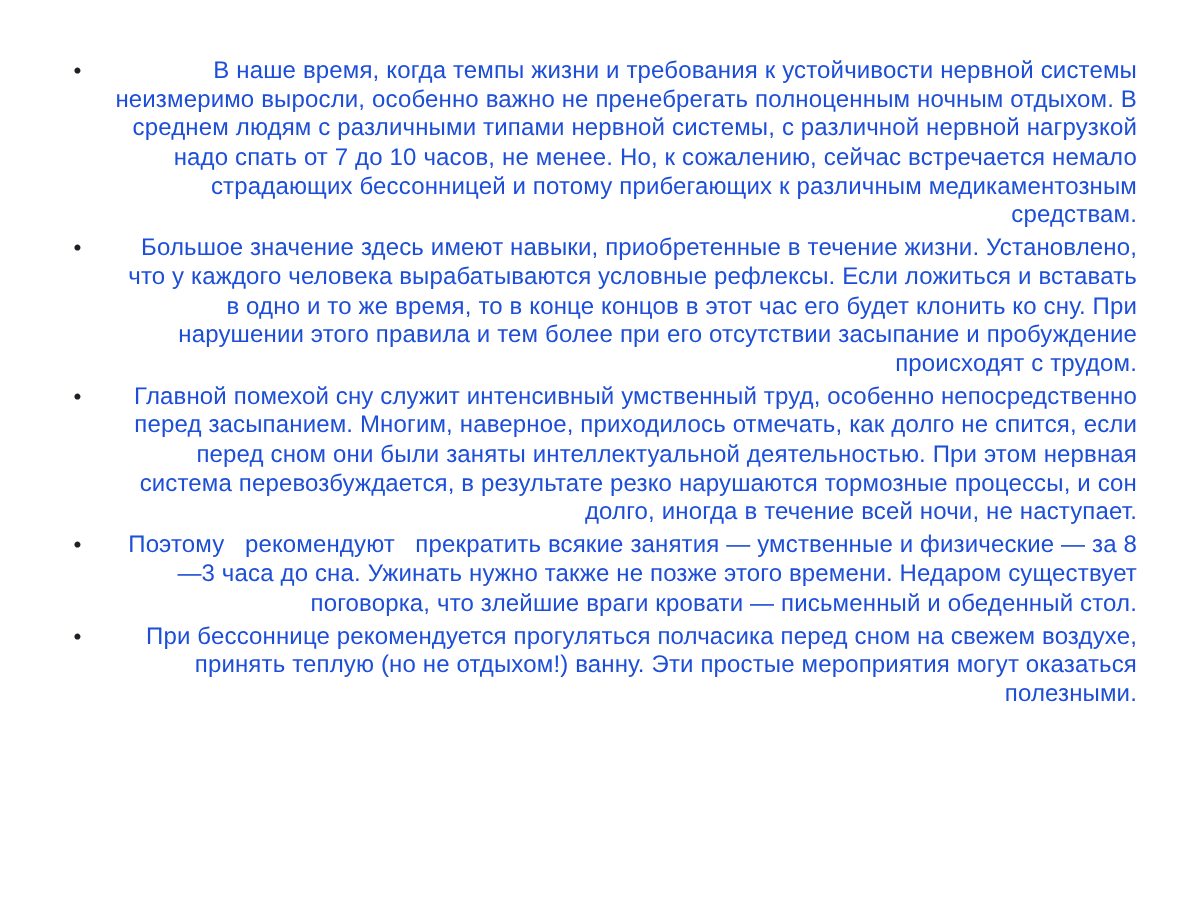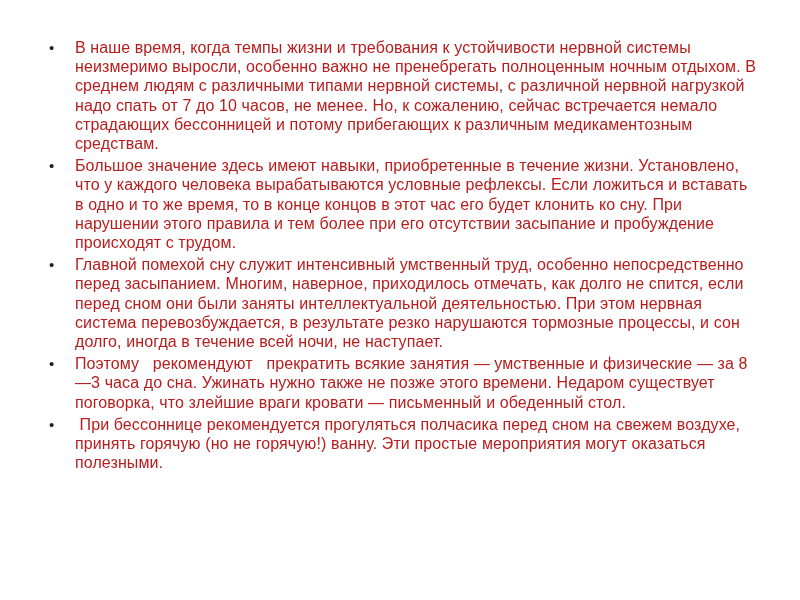--- a/index.html
+++ b/index.html
@@ -39,22 +39,23 @@
     box-sizing: border-box;
     color: #1f1f26;
     font-size: 15px;
     line-height: 19.2px;
     user-select: none;
   }
   .para-text {
     flex: 1 1 auto;
     white-space: pre-wrap;
     word-wrap: break-word;
-    color: #b91c1c;
+    color: #1d4ed8;
     letter-spacing: 0.1px;
+    text-align: right;
   }
 </style>
 </head>
 <body>
 
 <div class="slide">
   <ul class="bullet-list">
     <li>
       <span class="bullet">•</span>
       <span class="para-text">В наше время, когда темпы жизни и требования к устойчивости нервной системы неизмеримо выросли, особенно важно не пренебрегать полноценным ночным отдыхом. В среднем людям с различными типами нервной системы, с различной нервной нагрузкой надо спать от 7 до 10 часов, не менее. Но, к сожалению, сейчас встречается немало страдающих бессонницей и потому прибегающих к различным медикаментозным средствам.</span>
@@ -66,16 +67,16 @@
     <li>
       <span class="bullet">•</span>
       <span class="para-text">Главной помехой сну служит интенсивный умственный труд, особенно непосредственно перед засыпанием. Многим, наверное, приходилось отмечать, как долго не спится, если перед сном они были заняты интеллектуальной деятельностью. При этом нервная система перевозбуждается, в результате резко нарушаются тормозные процессы, и сон долго, иногда в течение всей ночи, не наступает.</span>
     </li>
     <li>
       <span class="bullet">•</span>
       <span class="para-text">Поэтому   рекомендуют   прекратить всякие занятия — умственные и физические — за 8—3 часа до сна. Ужинать нужно также не позже этого времени. Недаром существует поговорка, что злейшие враги кровати — письменный и обеденный стол.</span>
     </li>
     <li>
       <span class="bullet">•</span>
-      <span class="para-text"> При бессоннице рекомендуется прогуляться полчасика перед сном на свежем воздухе, принять горячую (но не горячую!) ванну. Эти простые мероприятия могут оказаться полезными.</span>
+      <span class="para-text"> При бессоннице рекомендуется прогуляться полчасика перед сном на свежем воздухе, принять теплую (но не отдыхом!) ванну. Эти простые мероприятия могут оказаться полезными.</span>
     </li>
   </ul>
 </div>
 
 </body></html>

